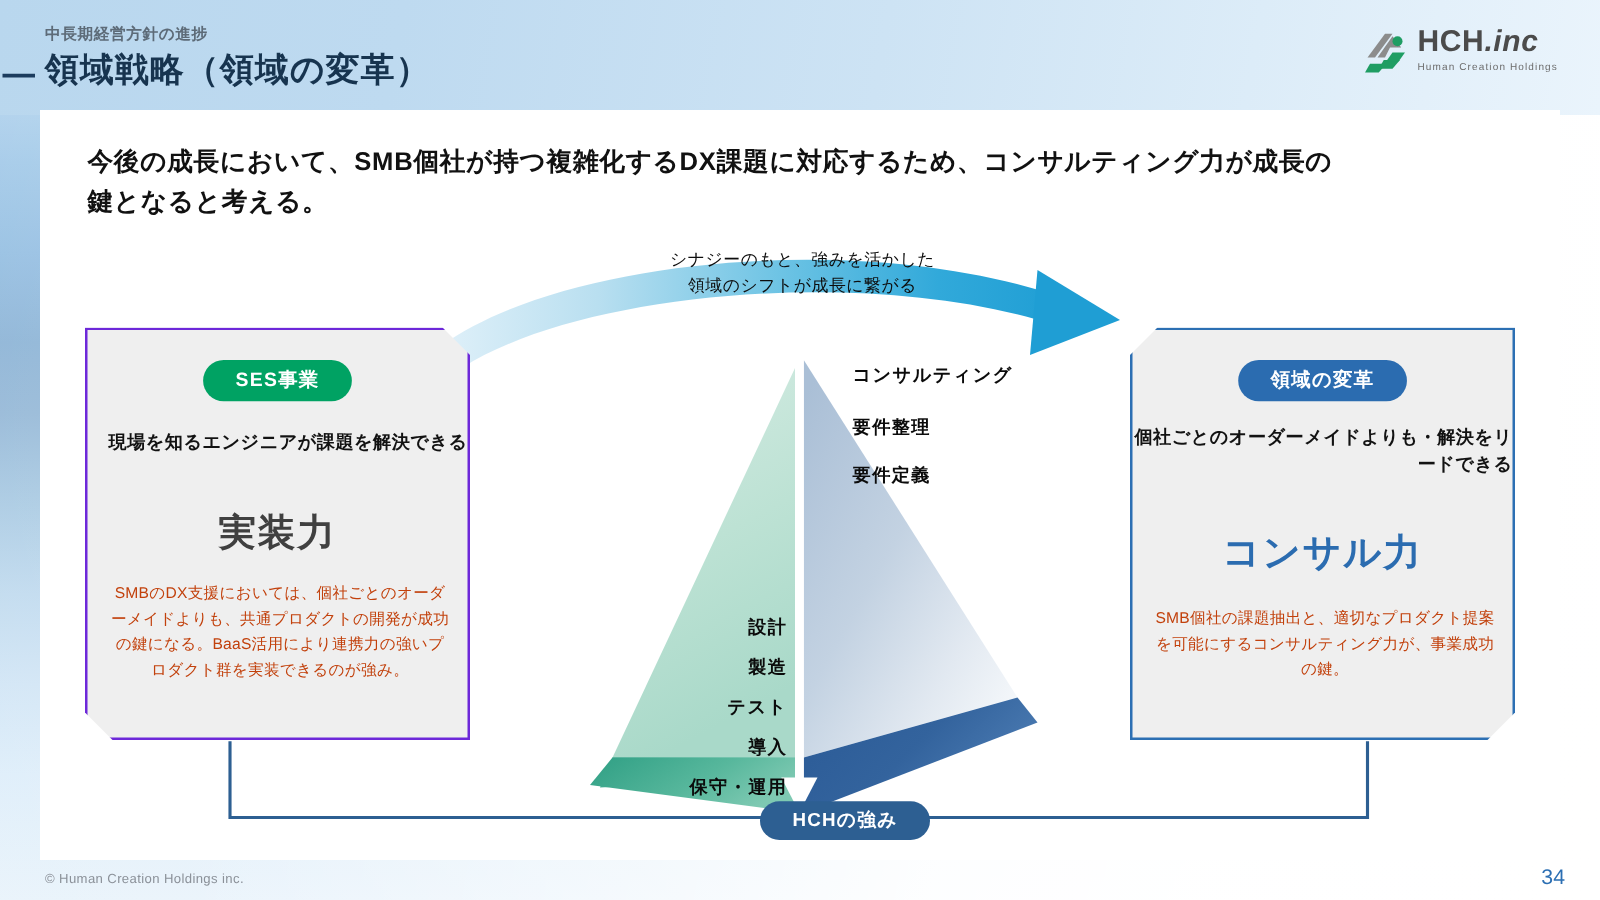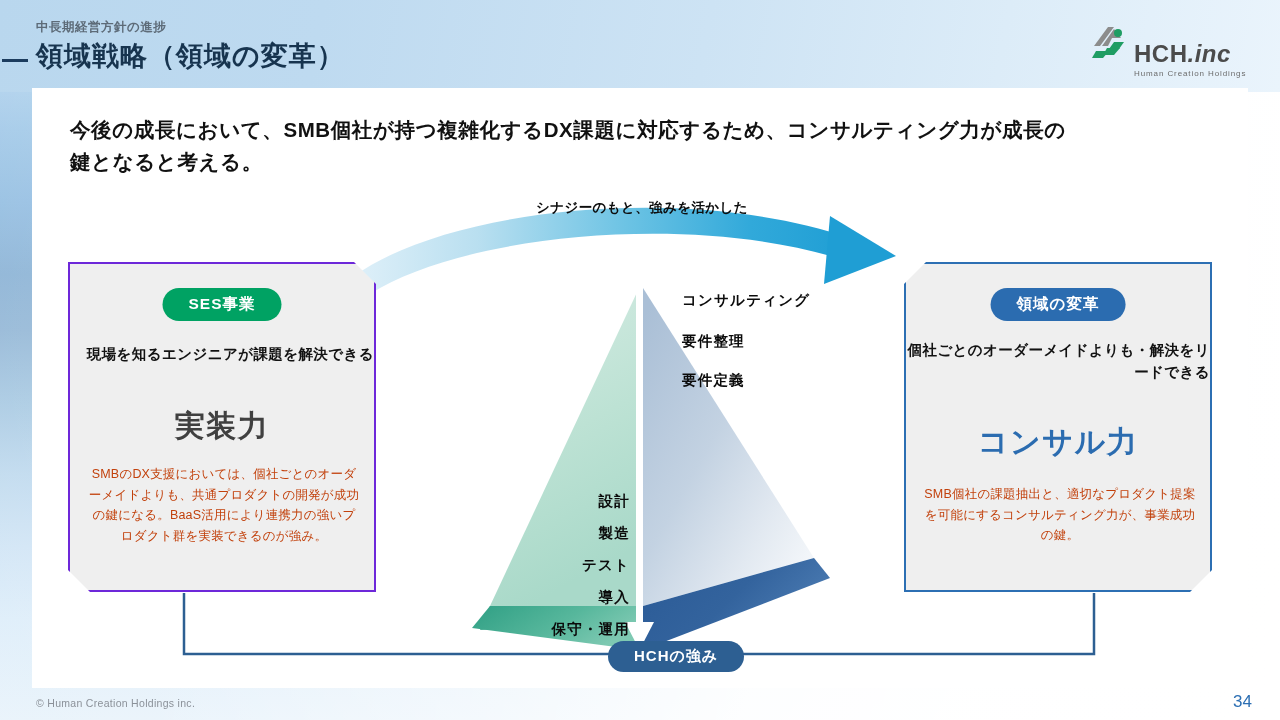--- a/index.html
+++ b/index.html
@@ -49,39 +49,39 @@
     position:absolute;left:2px;top:59px;width:26px;height:2.5px;background:#1c3c5e;
   }
   #page-title{
     position:absolute;left:36px;top:38px;
     font-size:27px;font-weight:700;color:#17344f;letter-spacing:1px;
     white-space:nowrap;
   }
   
   #logo{position:absolute;right:30px;top:20px;width:160px;height:46px;}
   #logo-mark{position:absolute;left:0;top:4px;width:40px;height:38px;}
-  #logo-text{position:absolute;left:44px;top:2px;margin-top:20px;}
+  #logo-text{position:absolute;left:44px;top:2px;}
   #logo-main{font-size:24px;font-weight:700;color:#4b4b4b;letter-spacing:.5px;line-height:1;}
   #logo-main .it{font-style:italic;font-weight:700;}
   #logo-sub{font-size:8px;color:#6c6c6c;letter-spacing:.9px;margin-top:3px;}
   
   #panel{
     position:absolute;left:32px;top:88px;width:1216px;height:600px;
     background:#ffffff;
   }
   
   #headline{
     position:absolute;left:38px;top:26px;width:1000px;
     font-size:20.5px;font-weight:700;color:#111111;
     line-height:1.55;letter-spacing:.6px;
   }
   
   #arrow-caption{
     position:absolute;left:400px;top:110px;width:420px;
-    text-align:center;font-size:13.5px;font-weight:700;color:#0d0d0d;
+    text-align:center;font-size:13.5px;font-weight:400;color:#0d0d0d;
     line-height:1.55;letter-spacing:.4px;z-index:6;
   }
   
   #art{position:absolute;left:0;top:0;width:1216px;height:600px;}
   
   .card{
     position:absolute;width:308px;height:330px;
     background:#efefef;box-sizing:border-box;
   }
   #card-left{
@@ -229,20 +229,21 @@
     </g>
 
     <g stroke="#2d5f92" stroke-width="2.5" fill="none">
       <path d="M152,505 L152,566 L600,566"></path>
       <path d="M1062,505 L1062,566 L700,566"></path>
     </g>
   </svg>
 
   <div id="arrow-caption">
     <div>シナジーのもと、強みを活かした</div>
+    <div>領域のシフトが成長に繋がる</div>
   </div>
 
   <div class="pyr-label pyr-left" style="left:598px;top:404px;">設計</div>
   <div class="pyr-label pyr-left" style="left:598px;top:436px;">製造</div>
   <div class="pyr-label pyr-left" style="left:598px;top:468px;">テスト</div>
   <div class="pyr-label pyr-left" style="left:598px;top:500px;">導入</div>
   <div class="pyr-label pyr-left" style="left:598px;top:532px;">保守・運用</div>
 
   <div class="pyr-label pyr-right" style="left:650px;top:203px;">コンサルティング</div>
   <div class="pyr-label pyr-right" style="left:650px;top:244px;">要件整理</div>

